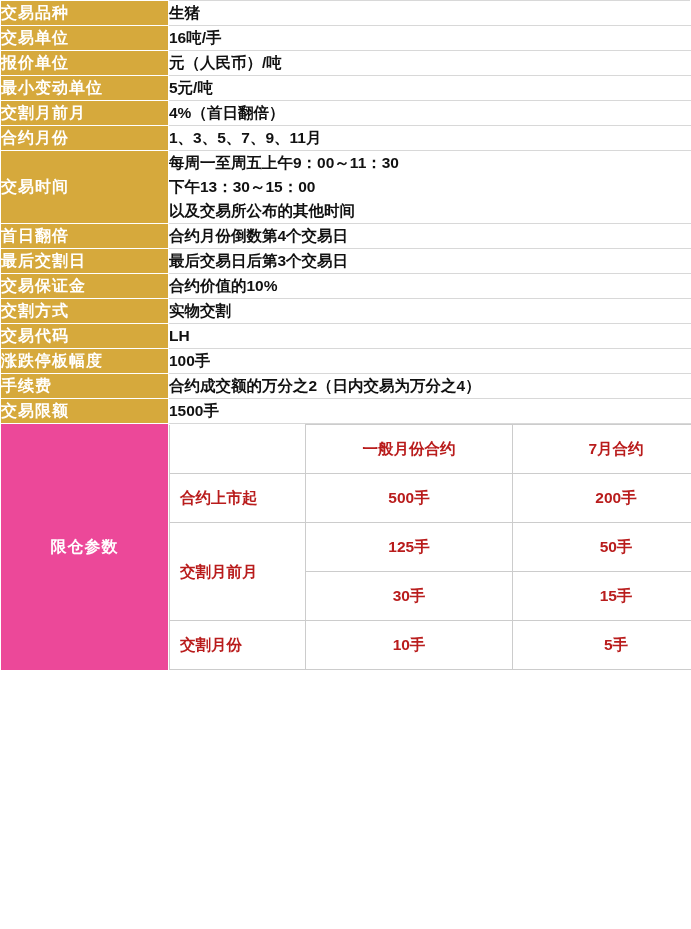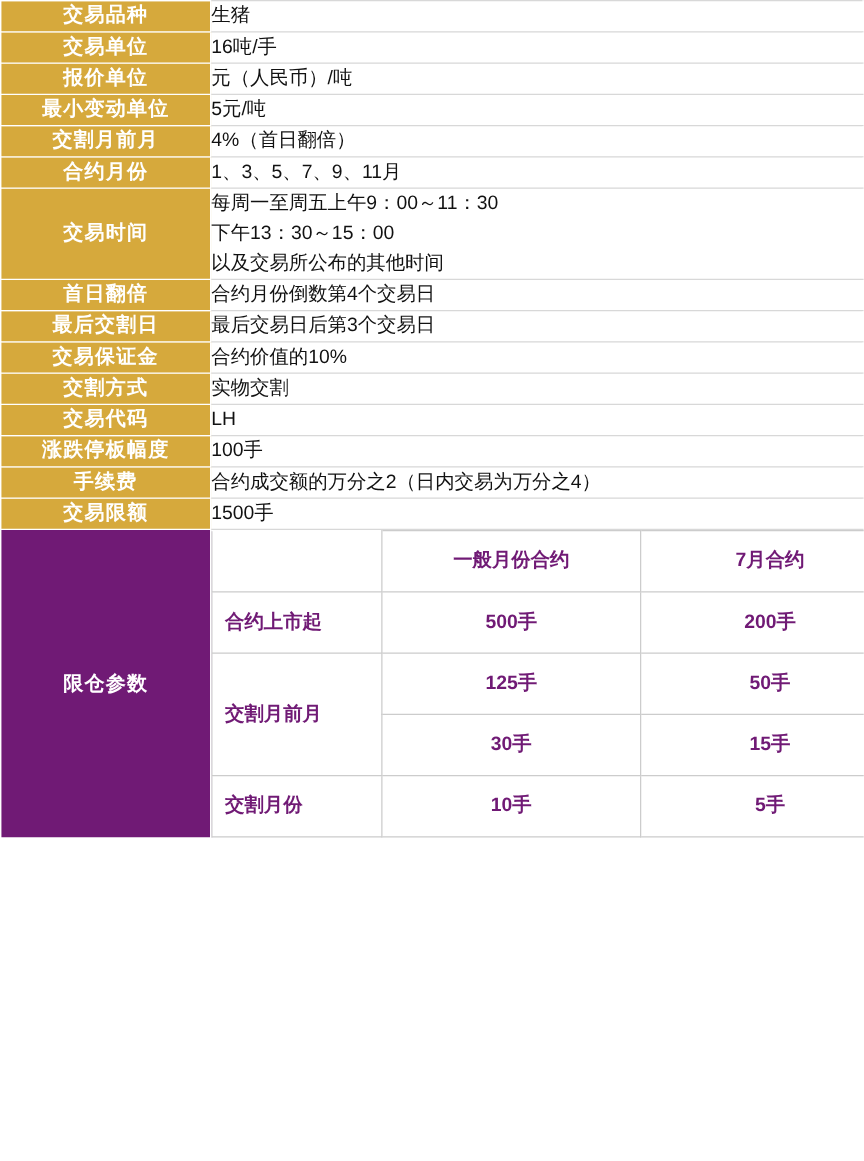--- a/index.html
+++ b/index.html
@@ -21,69 +21,68 @@
   }
   table.spec td {
     border: 1px solid #ffffff;
     vertical-align: middle;
     padding: 0;
   }
   .label-cell {
     background: #d6a93c;
     color: #ffffff;
     font-weight: bold;
-    text-align: center;
     font-size: 16px;
     letter-spacing: 1px;
     width: 167px;
     padding: 9px 4px;
     line-height: 1.5;
   }
   .value-cell {
     background: #ffffff;
     color: #111111;
     font-size: 15.5px;
-    font-weight: normal;
+    font-weight: bold;
     text-align: left;
     padding: 9px 0 9px 10px;
     line-height: 1.55;
     border-left: 1px solid #cccccc !important;
     border-top: 1px solid #d8d8d8 !important;
     border-bottom: 1px solid #d8d8d8 !important;
     border-right: 1px solid #ffffff !important;
   }
   .value-cell .line {
     display: block;
     white-space: nowrap;
   }
   .tall {
     padding-top: 14px;
     padding-bottom: 14px;
   }
   
   .limit-label {
-    background: #701a75;
+    background: #ec4899;
     color: #ffffff;
     font-weight: bold;
     text-align: center;
     font-size: 16px;
     letter-spacing: 1px;
     width: 167px;
   }
   table.limit {
     width: 100%;
     border-collapse: collapse;
     table-layout: fixed;
   }
   table.limit td {
     border: 1px solid #cccccc;
     text-align: center;
     font-size: 15.5px;
     font-weight: bold;
-    color: #701a75;
+    color: #b91c1c;
     height: 44px;
     padding: 2px 4px;
     line-height: 1.4;
   }
   table.limit td.corner {
     border-top-color: #ffffff;
     border-left-color: #cccccc;
   }
   table.limit td.rowhead {
     text-align: left;

